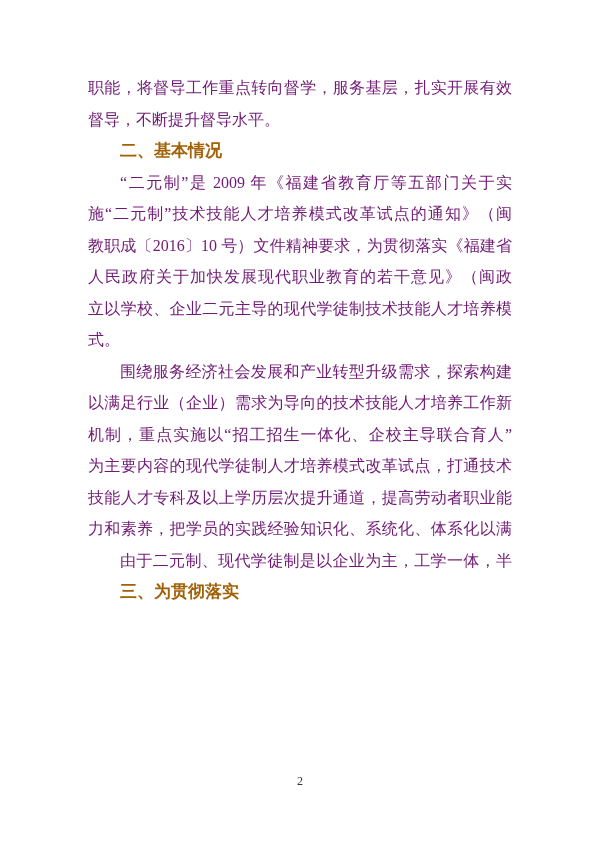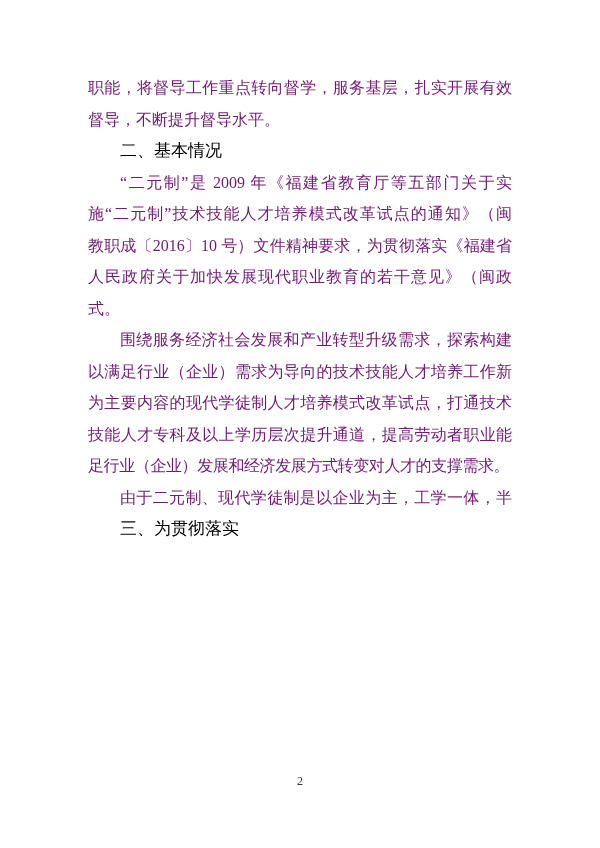--- a/index.html
+++ b/index.html
@@ -34,23 +34,23 @@
   }
   .indent {
     padding-left: 32px;
   }
   .tight {
     letter-spacing: -0.4px;
     white-space: nowrap;
   }
   .heading {
     font-family: "Liberation Sans", "DejaVu Sans", sans-serif;
-    font-weight: normal;
+    font-weight: bold;
     font-size: 17px;
-    color: #000000;
+    color: #a16207;
     padding-left: 32px;
   }
   .page-number {
     position: absolute;
     left: 0;
     top: 774px;
     width: 100%;
     text-align: center;
     font-size: 12px;
     color: #333333;
@@ -62,23 +62,25 @@
 
 <div class="page">
   <div class="textblock">
       <div class="line just">职能，将督导工作重点转向督学，服务基层，扎实开展有效</div>
       <div class="line">督导，不断提升督导水平。</div>
       <div class="line heading">二、基本情况</div>
       <div class="line just indent">“二元制”是 2009 年《福建省教育厅等五部门关于实</div>
       <div class="line just">施“二元制”技术技能人才培养模式改革试点的通知》（闽</div>
       <div class="line just">教职成〔2016〕10 号）文件精神要求，为贯彻落实《福建省</div>
       <div class="line just">人民政府关于加快发展现代职业教育的若干意见》（闽政</div>
+      <div class="line just">立以学校、企业二元主导的现代学徒制技术技能人才培养模</div>
       <div class="line">式。</div>
       <div class="line just indent">围绕服务经济社会发展和产业转型升级需求，探索构建</div>
       <div class="line just">以满足行业（企业）需求为导向的技术技能人才培养工作新</div>
+      <div class="line just">机制，重点实施以“招工招生一体化、企校主导联合育人”</div>
       <div class="line just">为主要内容的现代学徒制人才培养模式改革试点，打通技术</div>
       <div class="line just">技能人才专科及以上学历层次提升通道，提高劳动者职业能</div>
-      <div class="line tight">足行业（企业）发展和经济发展方式转变对人才的支撑需求。</div>
+      <div class="line just">力和素养，把学员的实践经验知识化、系统化、体系化以满</div>
       <div class="line just indent">由于二元制、现代学徒制是以企业为主，工学一体，半</div>
       <div class="line heading">三、为贯彻落实</div>
     </div>
   <div class="page-number">2</div>
 </div>
 
 </body></html>

